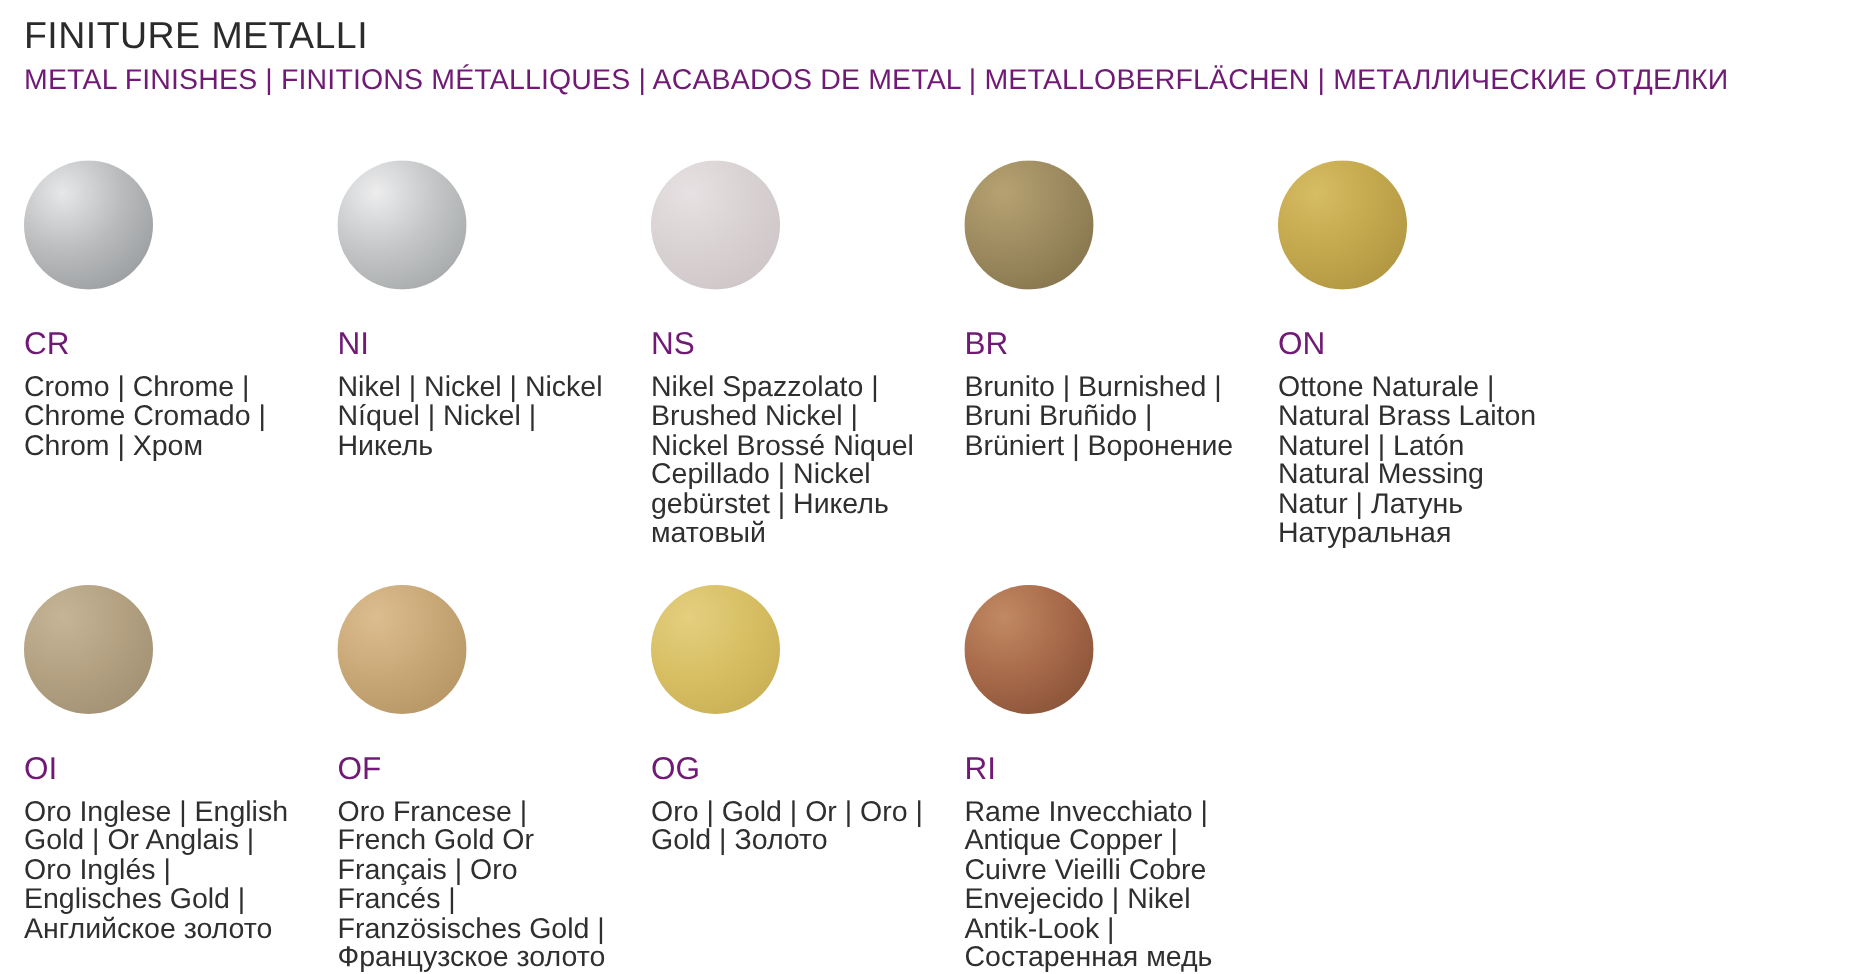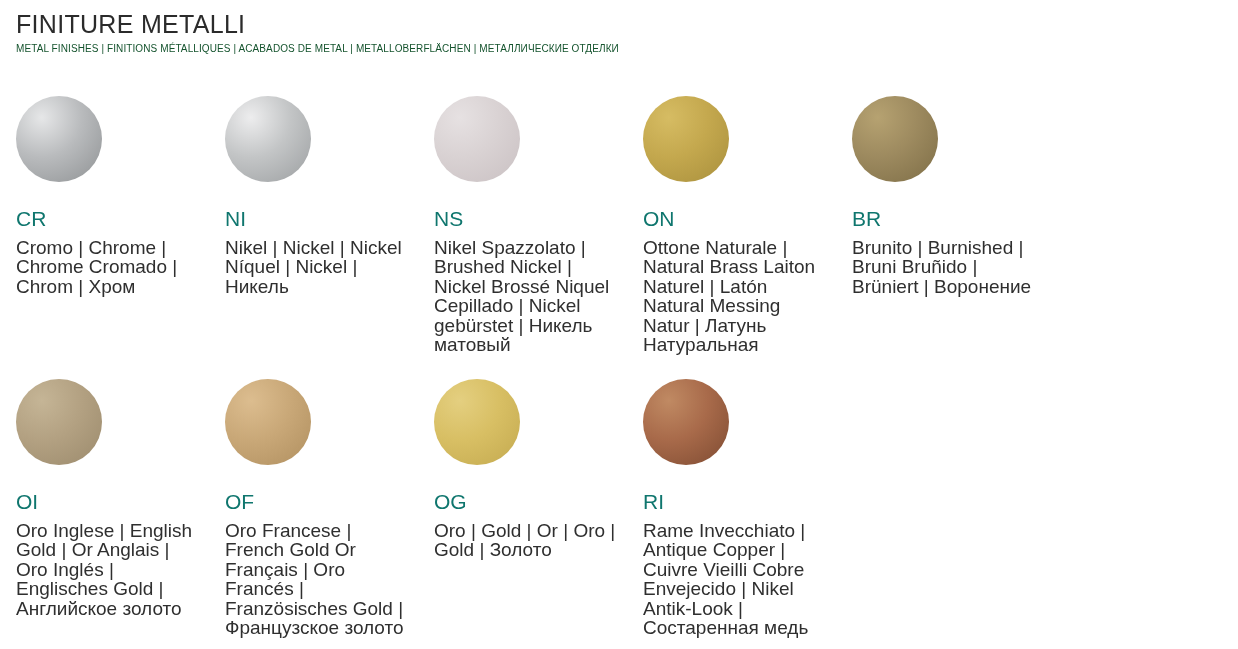--- a/index.html
+++ b/index.html
@@ -25,22 +25,22 @@
   }
   .title {
     font-size: 25px;
     font-weight: 400;
     letter-spacing: 0.3px;
     color: #2b2b2b;
     line-height: 1.15;
     margin: 0;
   }
   .subtitle {
-    font-size: 10px;
-    color: #14532d;
+    font-size: 19px;
+    color: #701a75;
     letter-spacing: 0.1px;
     margin: 4px 0 0 0;
     font-weight: 400;
   }
   .grid {
     margin-top: 42px;
     padding-left: 16px;
     display: flex;
     flex-wrap: wrap;
   }
@@ -55,21 +55,21 @@
   }
   .disc {
     width: 86px;
     height: 86px;
     border-radius: 50%;
     display: block;
   }
   .code {
     font-size: 21px;
     font-weight: 400;
-    color: #0f766e;
+    color: #701a75;
     margin-top: 26px;
     line-height: 1;
   }
   .desc {
     font-size: 19px;
     line-height: 19.5px;
     color: #2f2f2f;
     margin-top: 9px;
     max-width: 186px;
   }
@@ -98,28 +98,28 @@
           <div class="disc" style="background: radial-gradient(circle at 30% 25%, rgb(237, 237, 238) 0%, rgb(195, 197, 198) 45%, rgb(155, 158, 160) 100%), linear-gradient(135deg, rgb(237, 237, 238) 0%, rgb(195, 197, 198) 40%, rgb(155, 158, 160) 70%, rgb(237, 237, 238) 100%);"></div>
           <div class="code">NI</div>
           <div class="desc">Nikel | Nickel | Nickel Níquel | Nickel | Никель</div>
         </div>
         <div class="swatch-cell">
           <div class="disc" style="background: radial-gradient(circle at 30% 25%, rgb(230, 225, 226) 0%, rgb(217, 210, 211) 45%, rgb(201, 192, 194) 100%), linear-gradient(135deg, rgb(230, 225, 226) 0%, rgb(217, 210, 211) 40%, rgb(201, 192, 194) 70%, rgb(230, 225, 226) 100%);"></div>
           <div class="code">NS</div>
           <div class="desc">Nikel Spazzolato | Brushed Nickel | Nickel Brossé Niquel Cepillado | Nickel gebürstet | Никель матовый</div>
         </div>
         <div class="swatch-cell">
+          <div class="disc" style="background: radial-gradient(circle at 30% 25%, rgb(182, 162, 113) 0%, rgb(157, 138, 95) 45%, rgb(125, 109, 70) 100%), linear-gradient(135deg, rgb(182, 162, 113) 0%, rgb(157, 138, 95) 40%, rgb(125, 109, 70) 70%, rgb(182, 162, 113) 100%);"></div>
+          <div class="code">BR</div>
+          <div class="desc">Brunito | Burnished | Bruni Bruñido | Brüniert | Воронение</div>
+        </div>
+        <div class="swatch-cell">
           <div class="disc" style="background: radial-gradient(circle at 30% 25%, rgb(214, 188, 99) 0%, rgb(196, 168, 78) 45%, rgb(168, 143, 60) 100%), linear-gradient(135deg, rgb(214, 188, 99) 0%, rgb(196, 168, 78) 40%, rgb(168, 143, 60) 70%, rgb(214, 188, 99) 100%);"></div>
           <div class="code">ON</div>
           <div class="desc">Ottone Naturale | Natural Brass Laiton Naturel | Latón Natural Messing Natur | Латунь Натуральная</div>
-        </div>
-        <div class="swatch-cell">
-          <div class="disc" style="background: radial-gradient(circle at 30% 25%, rgb(182, 162, 113) 0%, rgb(157, 138, 95) 45%, rgb(125, 109, 70) 100%), linear-gradient(135deg, rgb(182, 162, 113) 0%, rgb(157, 138, 95) 40%, rgb(125, 109, 70) 70%, rgb(182, 162, 113) 100%);"></div>
-          <div class="code">BR</div>
-          <div class="desc">Brunito | Burnished | Bruni Bruñido | Brüniert | Воронение</div>
         </div>
       </div>
     <div class="row row-2" id="row2">
         <div class="swatch-cell">
           <div class="disc" style="background: radial-gradient(circle at 30% 25%, rgb(197, 181, 150) 0%, rgb(179, 161, 130) 45%, rgb(155, 138, 108) 100%), linear-gradient(135deg, rgb(197, 181, 150) 0%, rgb(179, 161, 130) 40%, rgb(155, 138, 108) 70%, rgb(197, 181, 150) 100%);"></div>
           <div class="code">OI</div>
           <div class="desc">Oro Inglese | English Gold | Or Anglais | Oro Inglés | Englisches Gold | Английское золото</div>
         </div>
         <div class="swatch-cell">
           <div class="disc" style="background: radial-gradient(circle at 30% 25%, rgb(220, 189, 143) 0%, rgb(201, 168, 120) 45%, rgb(176, 143, 95) 100%), linear-gradient(135deg, rgb(220, 189, 143) 0%, rgb(201, 168, 120) 40%, rgb(176, 143, 95) 70%, rgb(220, 189, 143) 100%);"></div>

